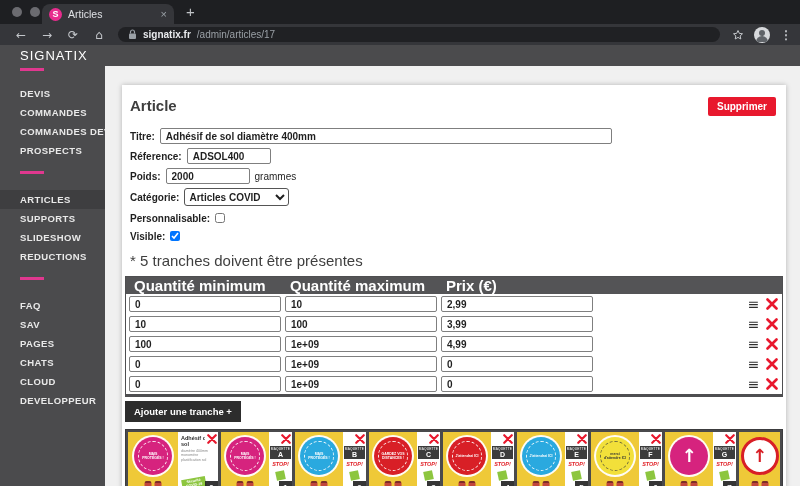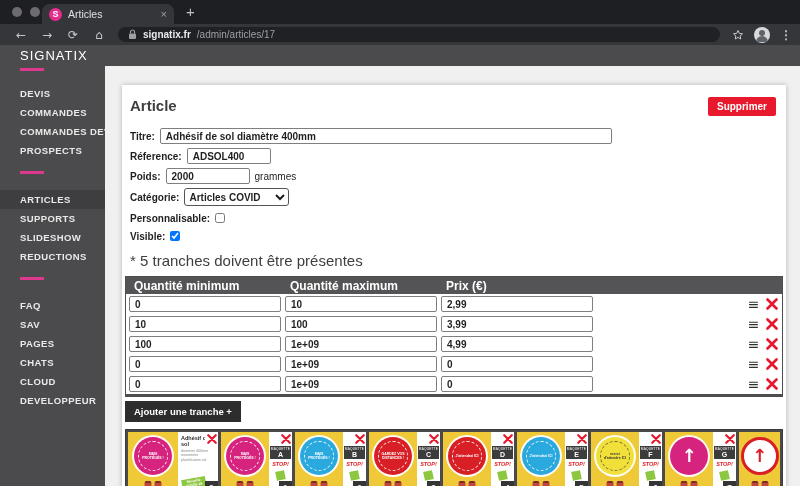--- a/index.html
+++ b/index.html
@@ -60,21 +60,21 @@
          padding:1px 5px; height:16px; font-family:inherit; background:#fff; }
   .w-titre { width:452px; } .w-sm { width:84px; }
   .sel { width:105px; height:18px; font-size:10px; font-weight:700; color:#1f1f1f;
          border:1px solid #555; border-radius:3px; font-family:inherit; background:#fff; }
   .chk { width:10px; height:10px; margin:0; }
   .crow { height:16px; margin-bottom:2px; }
   .note { font-size:15px; color:#3f3f3f; font-weight:400; margin:8px 0 7px 5px; }
   
   .tr-table { border:1px solid #4e4e50; border-bottom:3px solid #4e4e50; }
   .tr-head { display:flex; background:#545456; height:17px; align-items:center; padding:0 3px; gap:4px; }
-  .tr-head span { width:152px; padding-left:5px; color:#fff; font-size:12px; font-weight:700; }
+  .tr-head span { width:152px; padding-left:5px; color:#fff; font-size:15px; font-weight:700; }
   .tr-row { display:flex; align-items:center; padding:2px 3px; gap:4px; }
   .tr-row input { width:152px; flex:0 0 auto; }
   .tr-spacer { flex:1; }
   .handle { width:15px; text-align:center; font-family:"DejaVu Sans", sans-serif; font-size:14px;
             color:#2f2f2f; line-height:1; cursor:grab; }
   .xbtn { width:14px; height:14px; display:flex; align-items:center; justify-content:center; cursor:pointer; }
   .add-btn { background:#2d2d2d; color:#fff; font-size:9.5px; font-weight:700; padding:5px 9px;
              border:none; margin-top:4px; cursor:pointer; font-family:inherit; }
   
   .thumbs { margin-top:7px; height:68px; background:#4a4a4c; display:flex; gap:3px; padding:2px;

